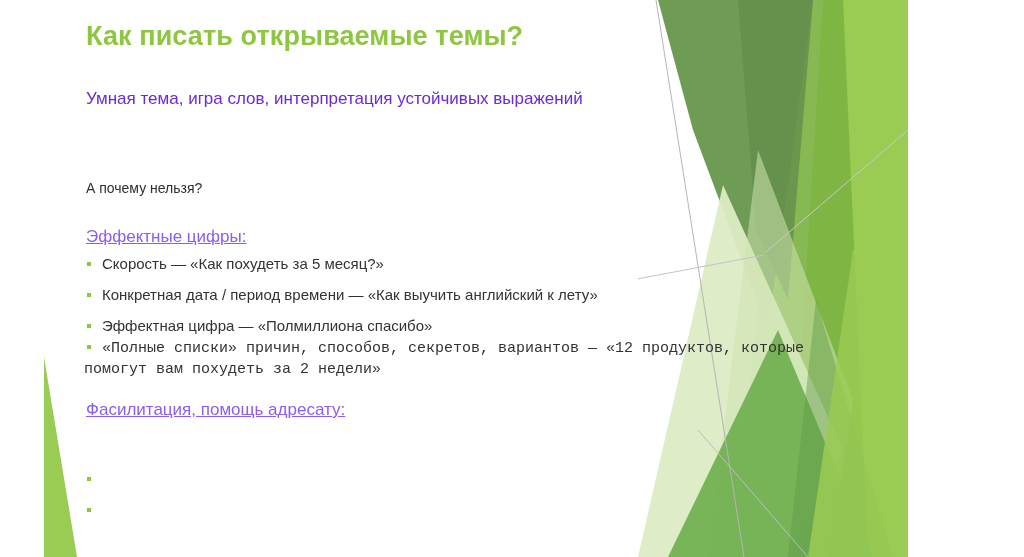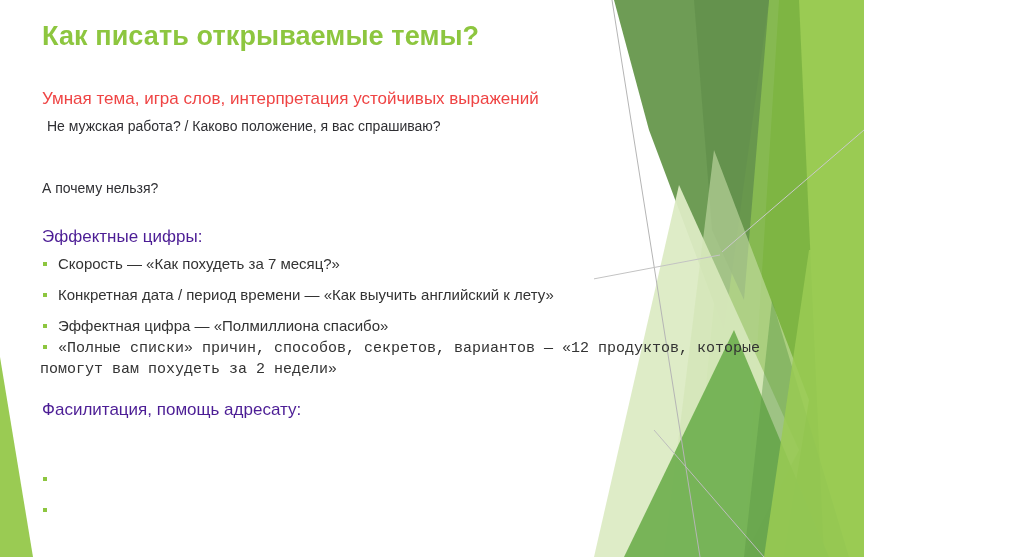--- a/index.html
+++ b/index.html
@@ -8,20 +8,21 @@
     padding: 0;
     background: #ffffff;
   }
   #slide {
     position: relative;
     width: 864px;
     height: 557px;
     background: #ffffff;
     overflow: hidden;
     font-family: "Liberation Sans", sans-serif;
+    margin-left: 44px;
   }
 
   
   #deco-right {
     position: absolute;
     top: 0;
     right: 0;
     width: 270px;
     height: 557px;
     pointer-events: none;
@@ -55,24 +56,24 @@
     color: #8DC63F;
     white-space: nowrap;
   }
 
   .section-head {
     position: absolute;
     left: 2px;
     margin: 0;
     font-size: 17px;
     font-weight: normal;
-    color: #ef4444;
+    color: #6d28d9;
     white-space: nowrap;
   }
-  .section-head.olive { color: #4c1d95; }
+  .section-head.olive { color: #8b5cf6; text-decoration: underline; }
 
   .sub-line {
     position: absolute;
     left: 7px;
     margin: 0;
     font-size: 14px;
     color: #2f2f33;
     white-space: nowrap;
   }
 
@@ -143,28 +144,27 @@
 
   <svg id="deco-left" viewBox="0 0 60 200" preserveAspectRatio="none" xmlns="http://www.w3.org/2000/svg">
     <polygon points="0,0 33,200 0,200" fill="#9ACB53"></polygon>
   </svg>
 
   <div id="content">
 
     <h1 class="slide-title">Как писать открываемые темы?</h1>
 
     <h2 class="section-head p-h1">Умная тема, игра слов, интерпретация устойчивых выражений</h2>
-    <p class="sub-line p-s1">Не мужская работа? /  Каково положение, я вас спрашиваю?</p>
 
     <p class="sub-line p-s2">А почему нельзя?</p>
 
     <h2 class="section-head olive p-h3">Эффектные цифры:</h2>
 
     <p class="bullet nowrap p-b1">
-      <span class="dot"></span><span class="btext">Скорость — «Как похудеть за 7 месяц?»</span>
+      <span class="dot"></span><span class="btext">Скорость — «Как похудеть за 5 месяц?»</span>
     </p>
     <p class="bullet nowrap p-b2">
       <span class="dot"></span><span class="btext">Конкретная дата / период времени — «Как выучить английский к лету»</span>
     </p>
     <p class="bullet nowrap p-b3">
       <span class="dot"></span><span class="btext">Эффектная цифра — «Полмиллиона спасибо»</span>
     </p>
     <p class="bullet wrap p-b4">
       <span class="dot"></span><span class="btext">«Полные списки» причин, способов, секретов, вариантов — «12 продуктов, которые помогут вам похудеть за 2 недели»</span>
     </p>

